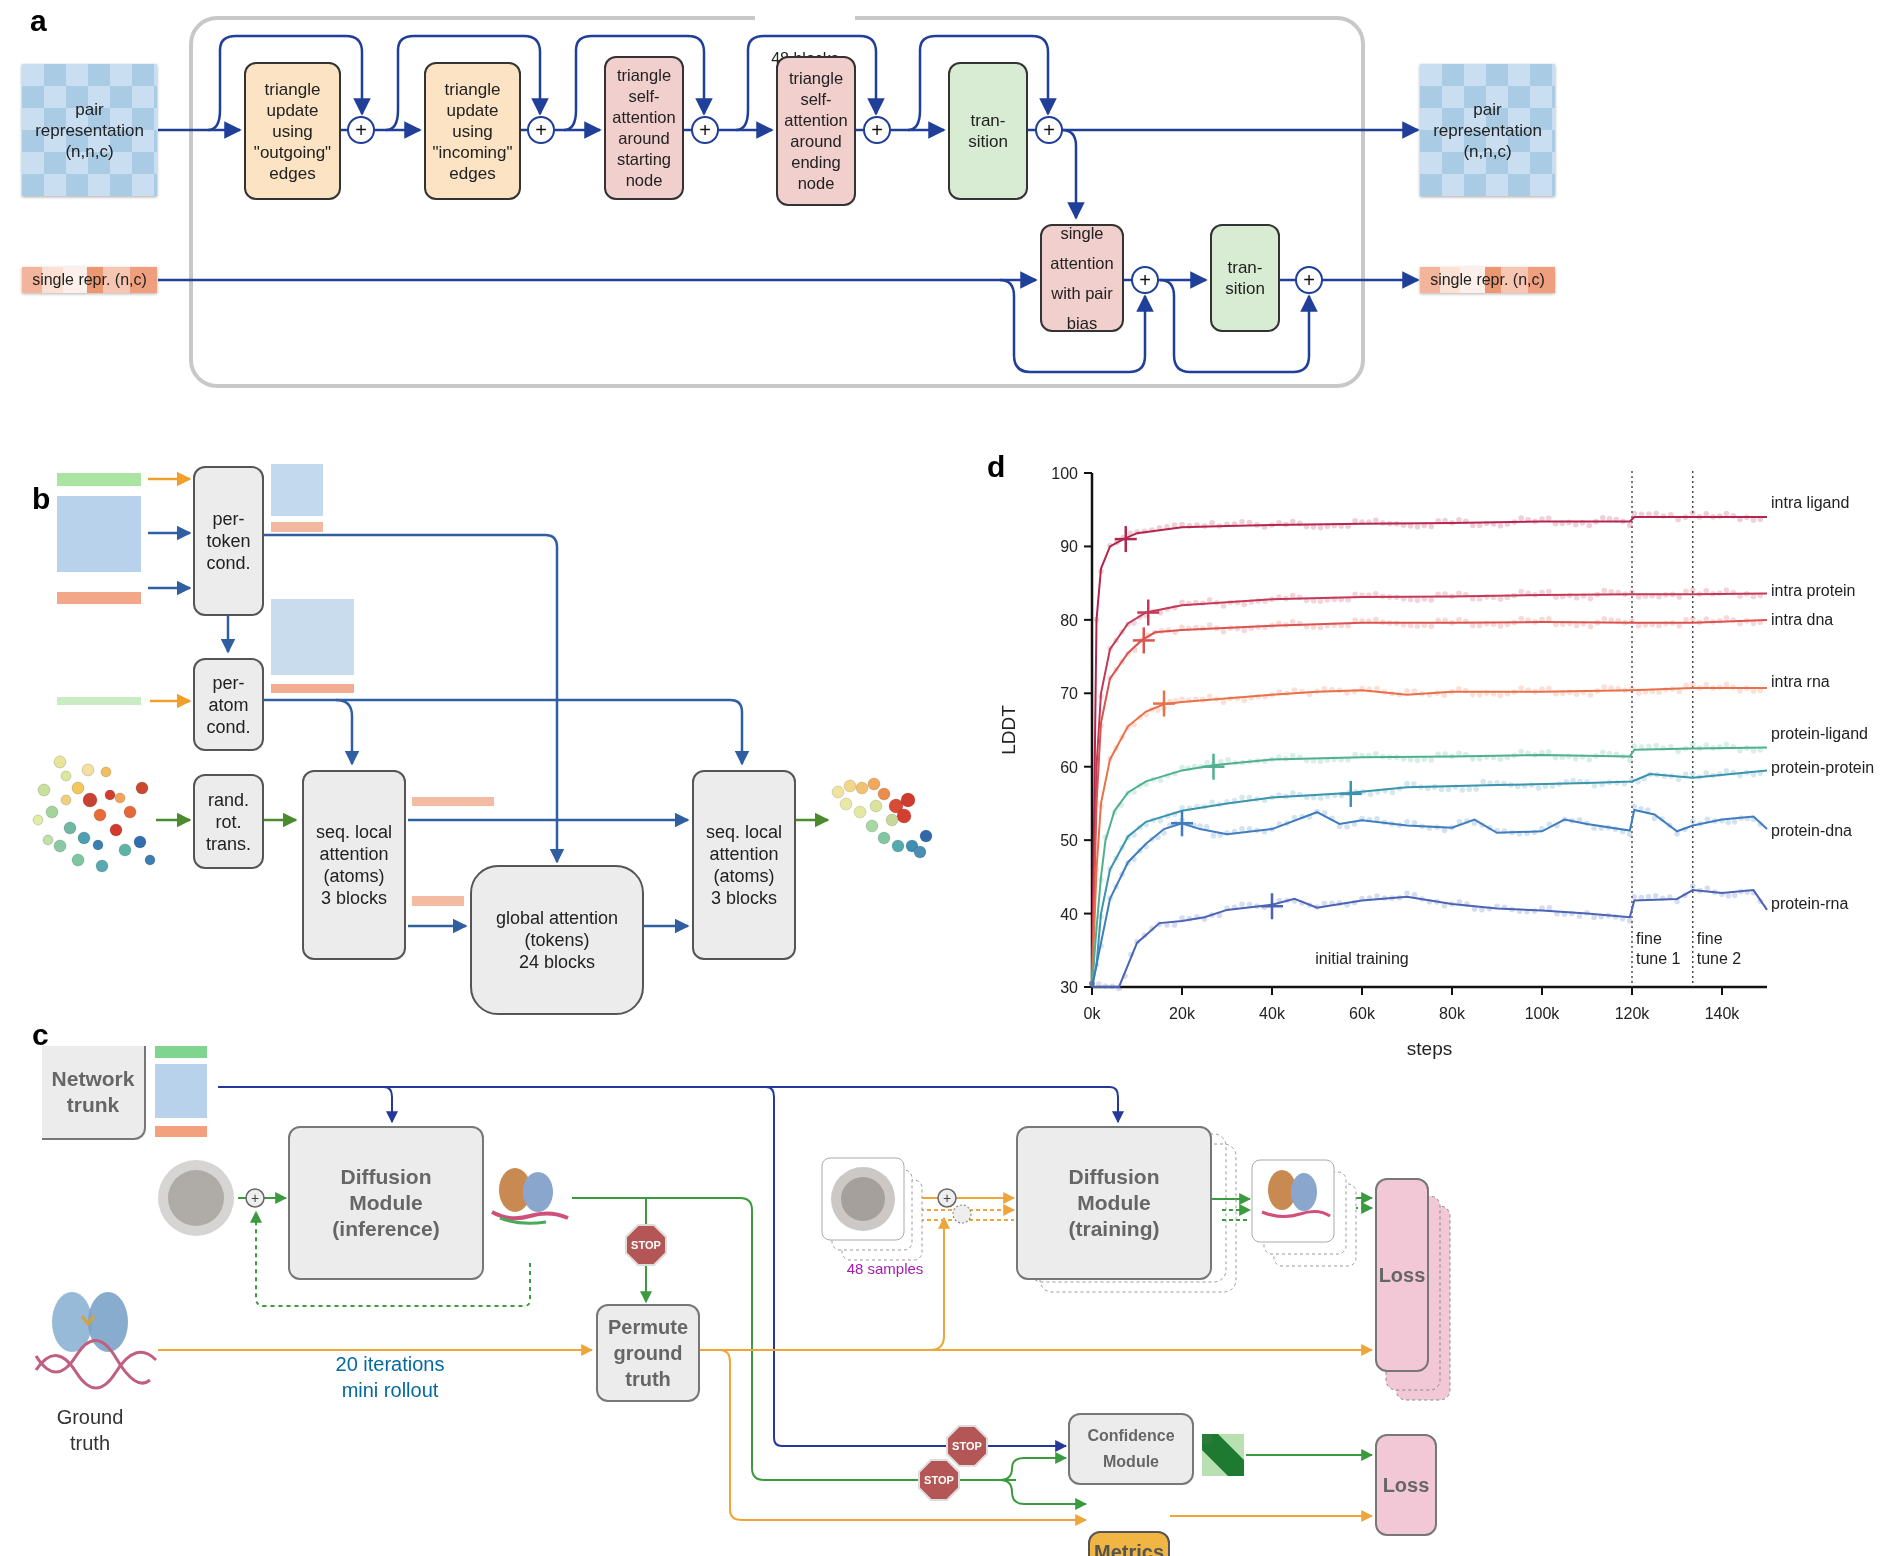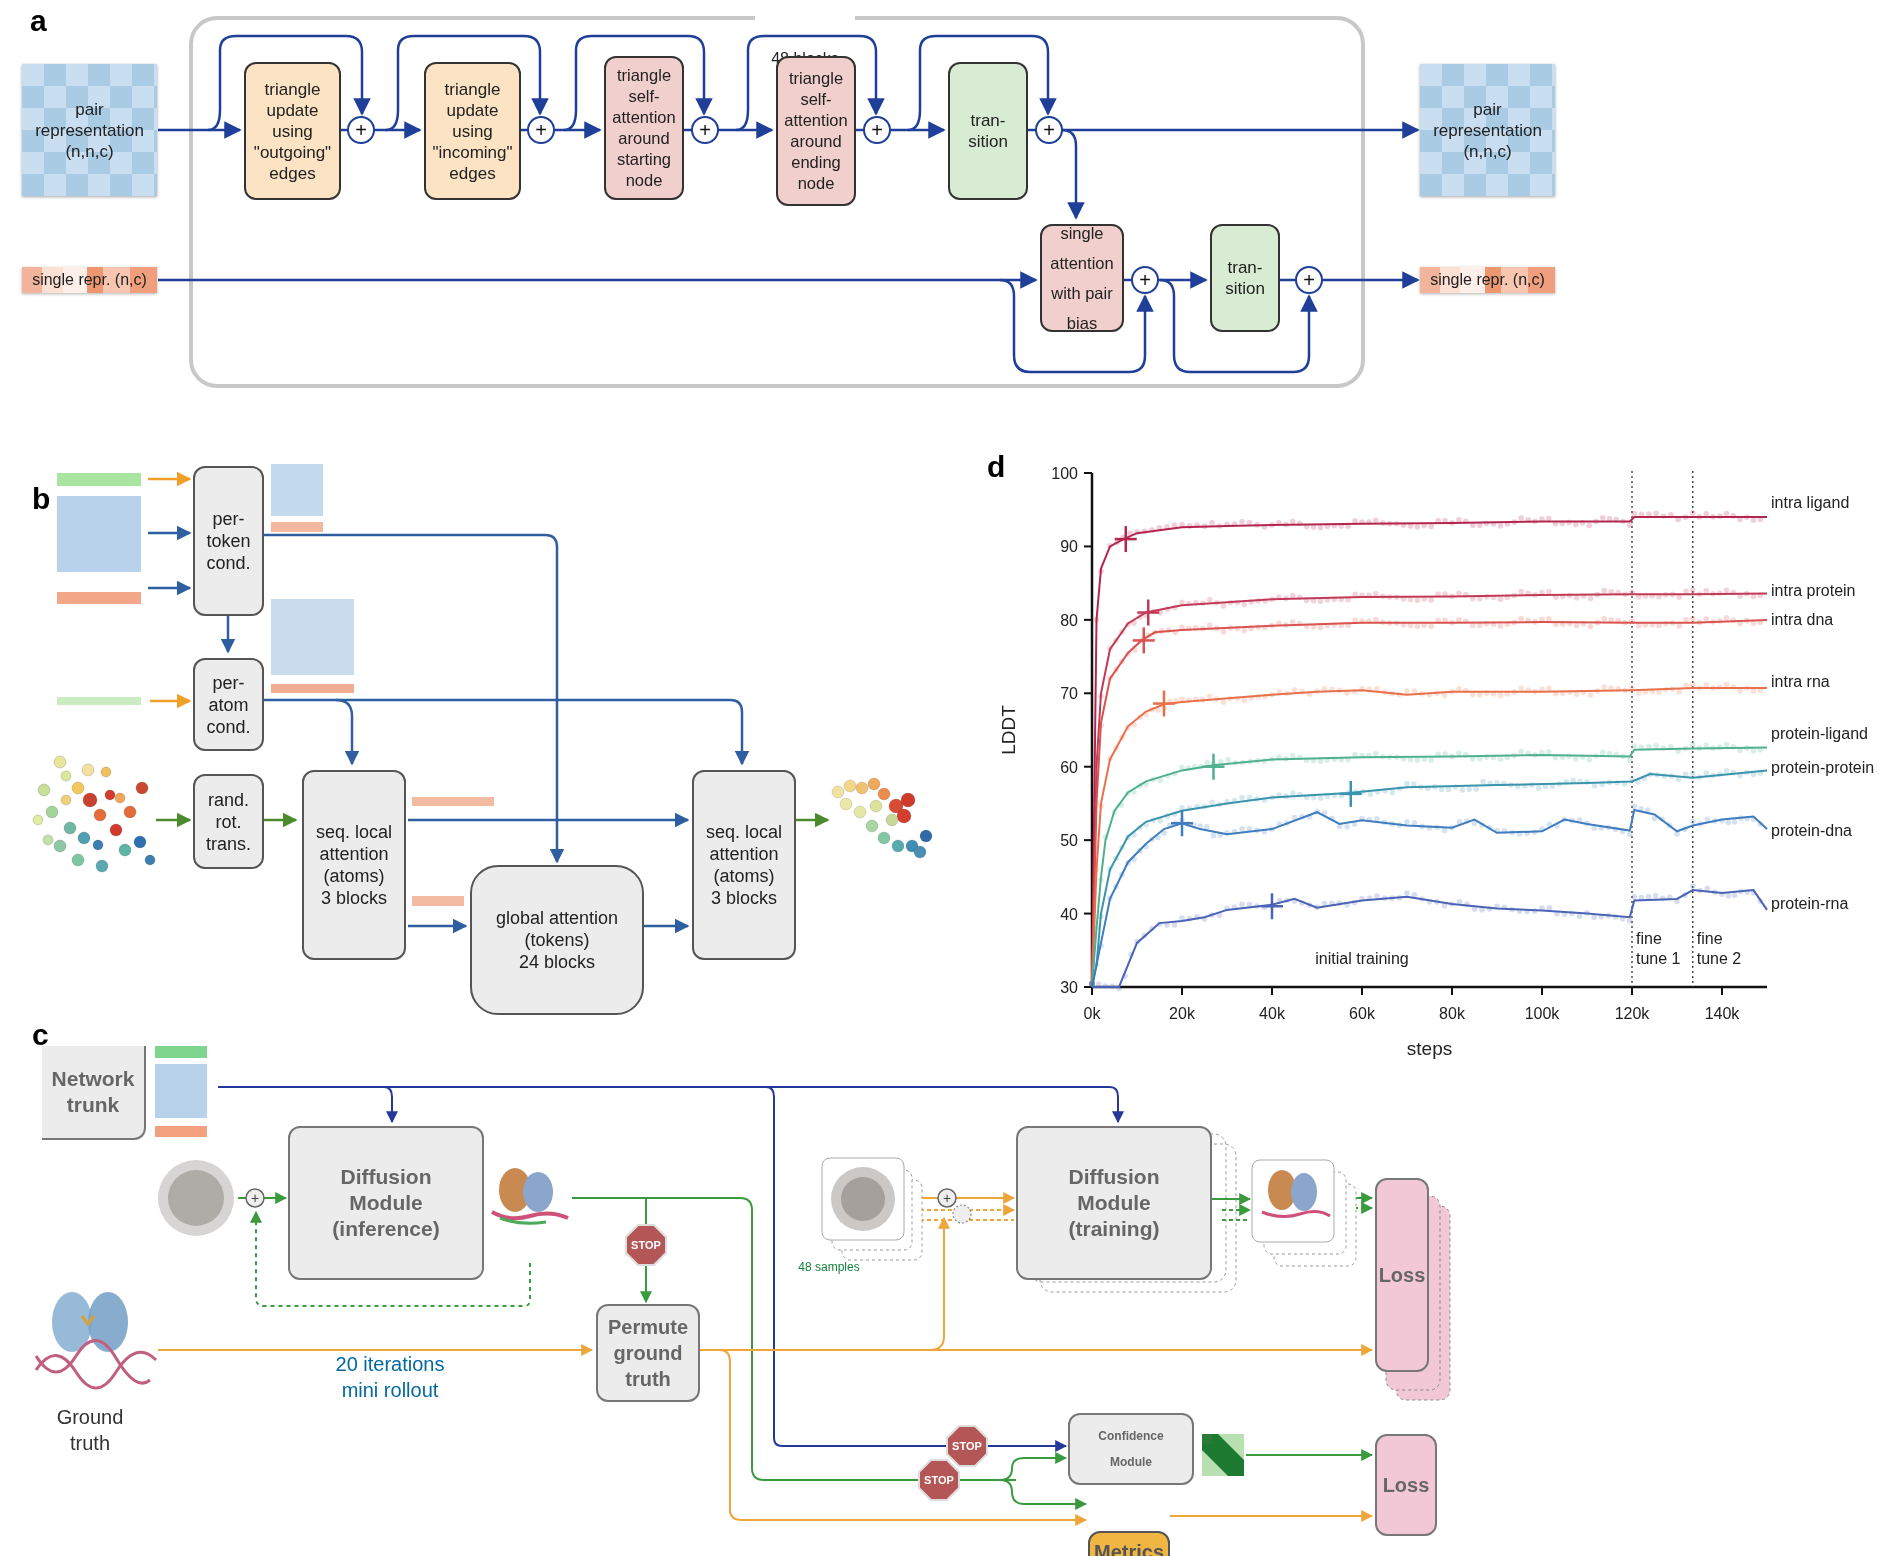--- a/index.html
+++ b/index.html
@@ -1241,21 +1241,21 @@
 <div class="box grey greytext" style="left:288px;top:1126px;width:196px;height:154px;font-size:21px;line-height:26px;border-color:#777;">Diffusion
 Module
 (inference)</div>
 <div class="lbl" style="left:300px;top:1351px;width:180px;font-size:20px;line-height:26px;color:#0369a1;">20 iterations
 mini rollout</div>
 <div class="lbl" style="left:40px;top:1404px;width:100px;font-size:20px;line-height:26px;color:#333;">Ground
 truth</div>
 <div class="box grey greytext" style="left:596px;top:1304px;width:104px;height:98px;font-size:20px;line-height:26px;border-color:#777;">Permute
 ground
 truth</div>
-<div class="lbl" style="left:764px;top:1260px;width:130px;font-size:12px;color:#15803d;">48 samples</div>
+<div class="lbl" style="left:820px;top:1260px;width:130px;font-size:15px;color:#a21caf;">48 samples</div>
 <div class="box grey greytext" style="left:1016px;top:1126px;width:196px;height:154px;font-size:21px;line-height:26px;border-color:#777;">Diffusion
 Module
 (training)</div>
 <div class="box loss" style="left:1375px;top:1178px;width:54px;height:194px;">Loss</div>
-<div class="box grey greytext" style="left:1068px;top:1413px;width:126px;height:72px;font-size:12px;line-height:26px;border-color:#777;">Confidence
+<div class="box grey greytext" style="left:1068px;top:1413px;width:126px;height:72px;font-size:16px;line-height:26px;border-color:#777;">Confidence
 Module</div>
 <div class="box metrics" style="left:1088px;top:1495px;width:82px;height:42px;font-size:20px;">Metrics</div>
 <div class="box loss" style="left:1375px;top:1434px;width:62px;height:102px;">Loss</div>
 
 </body></html>

